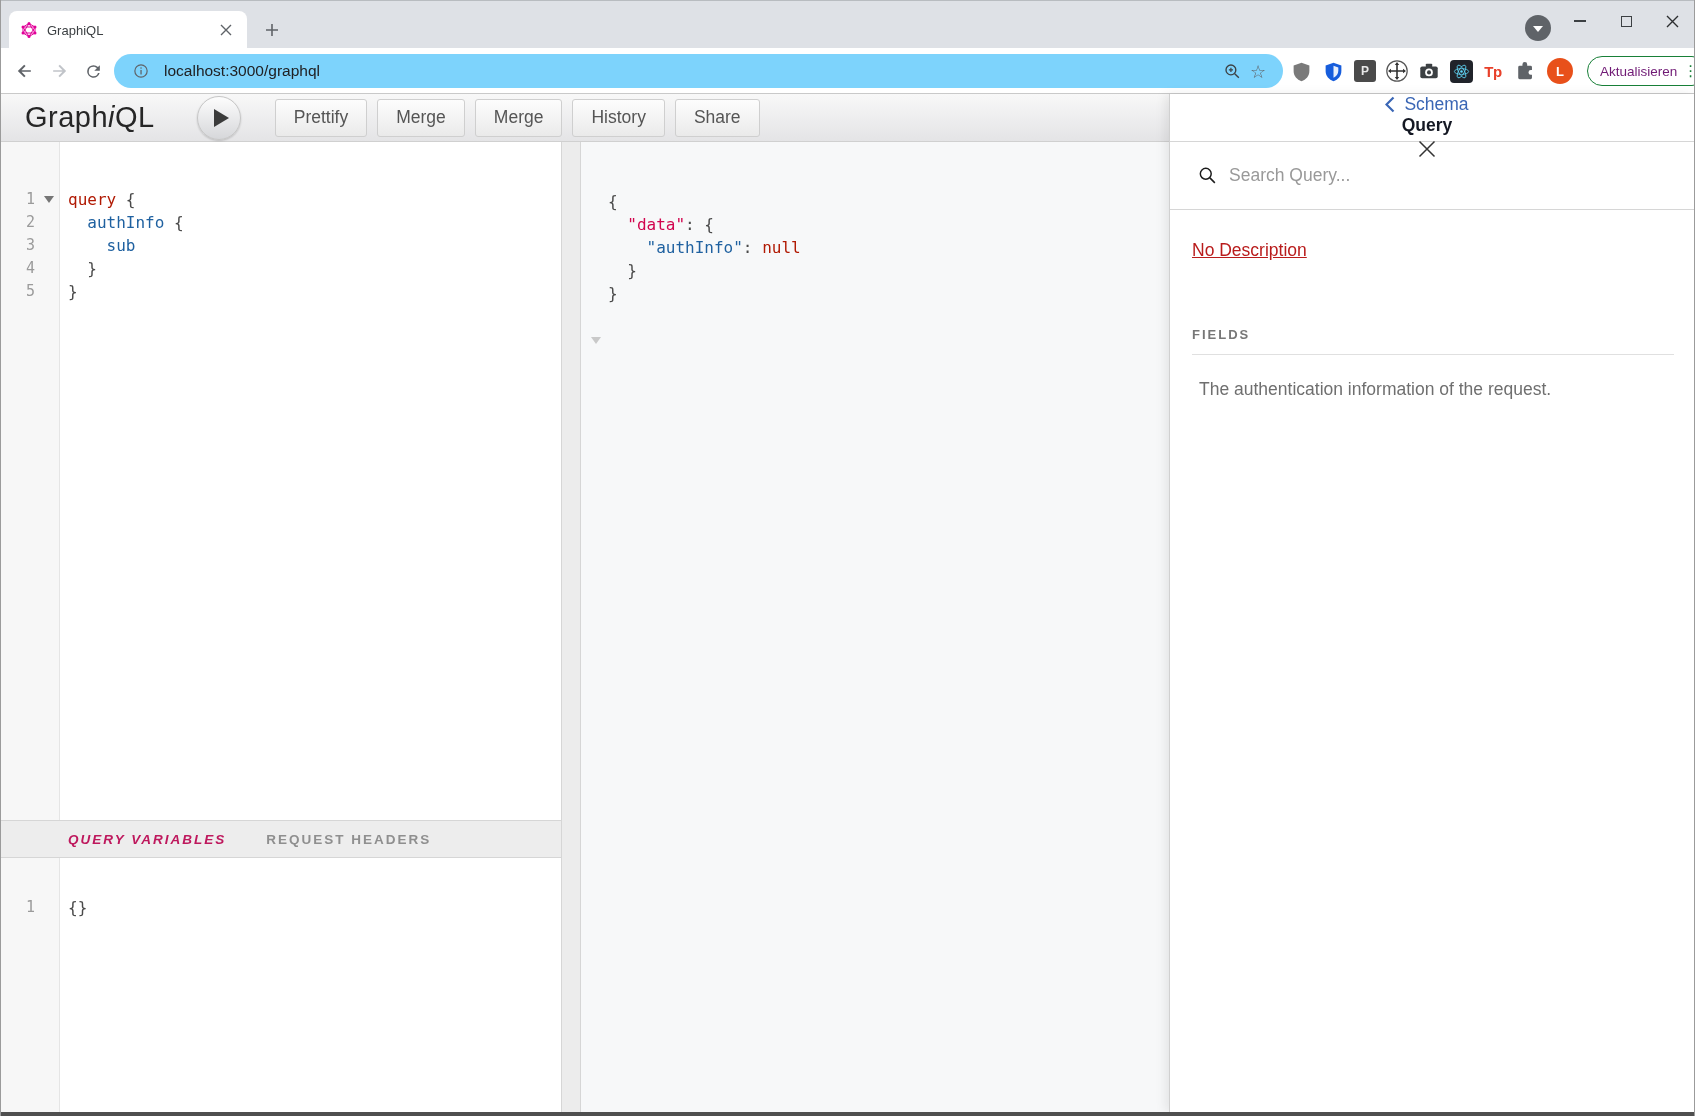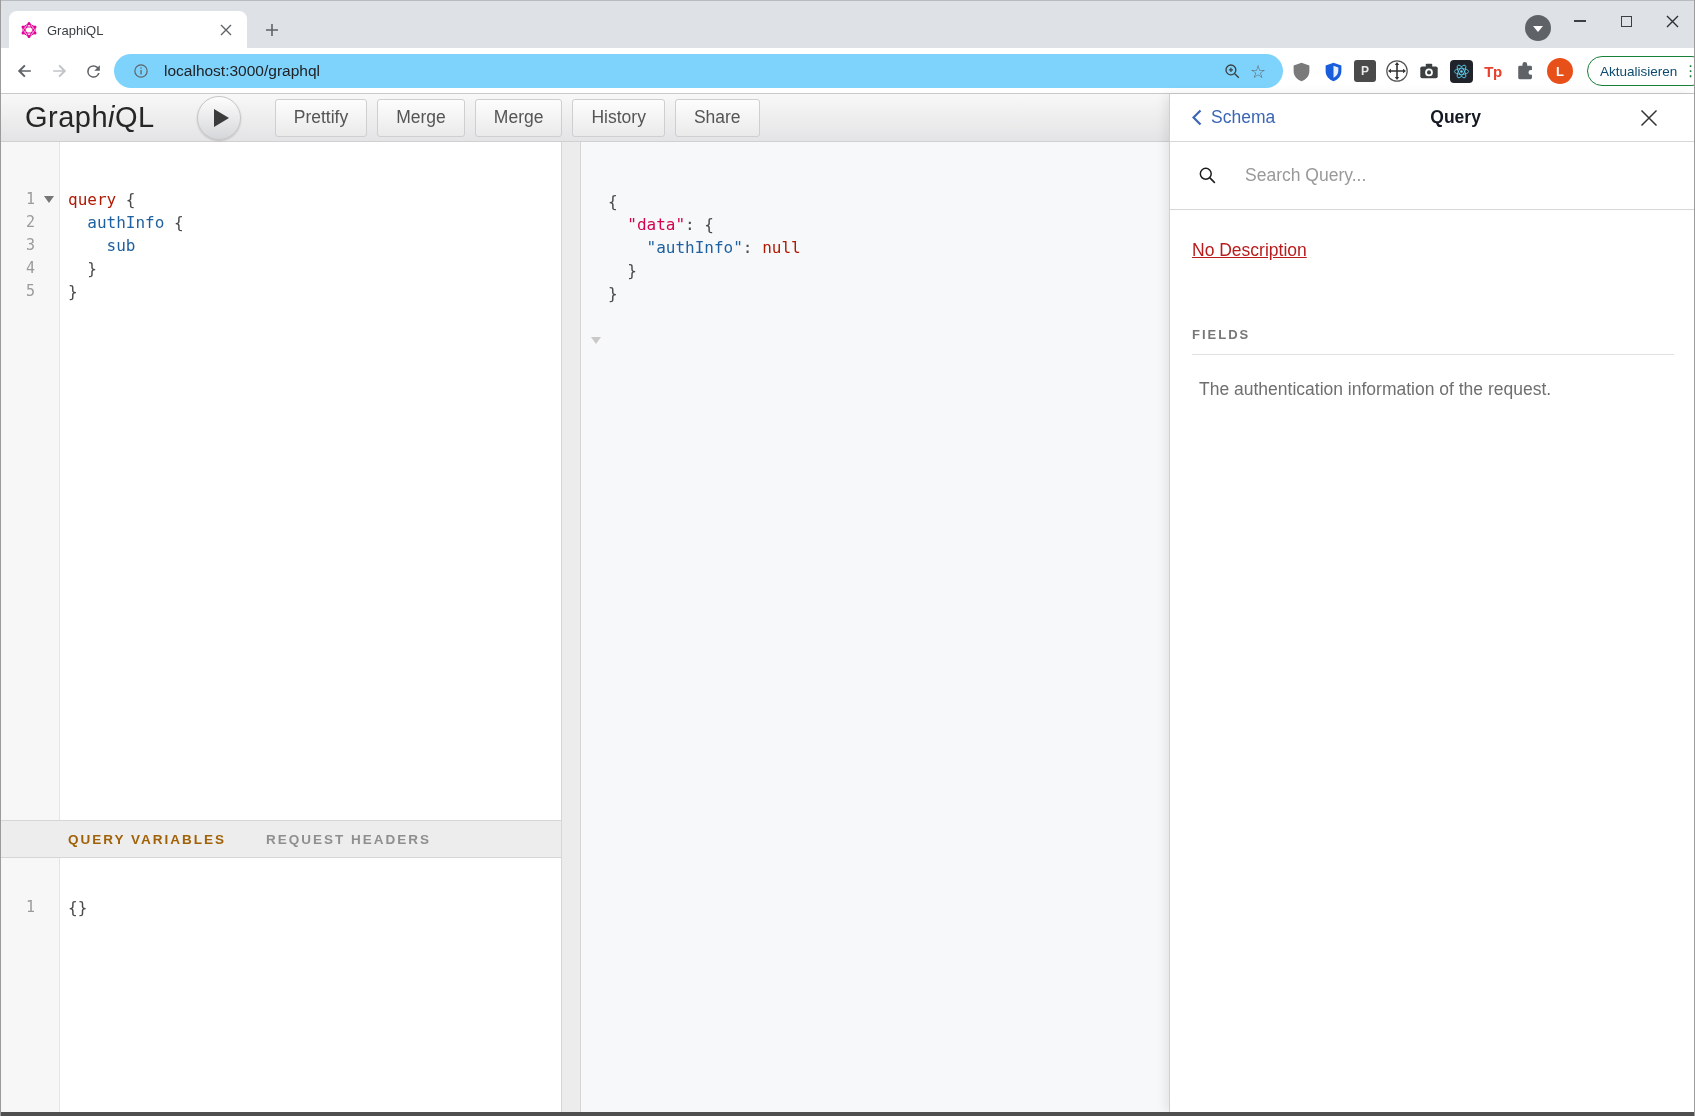--- a/index.html
+++ b/index.html
@@ -29,21 +29,21 @@
   .url-text { font-size:15.5px; color:#202124; margin-left:10px; flex:1; }
   .omni-icon { width:26px; height:26px; display:flex; align-items:center; justify-content:center; }
   .star-glyph { font-family:"DejaVu Sans",sans-serif; font-size:18px; color:#5f6368; }
   .ext-row { position:absolute; left:1286px; top:8px; display:flex; align-items:center; gap:4px; }
   .ext { width:28px; height:28px; display:flex; align-items:center; justify-content:center; }
   .pbox { width:22px; height:22px; background:#4a4a4a; border-radius:3px; color:#e8e8e8; font-size:12px; font-weight:bold; display:flex; align-items:center; justify-content:center; }
   .reactbox { width:23px; height:23px; background:#20232a; border-radius:4px; display:flex; align-items:center; justify-content:center; }
   .tp-label { font-size:15px; font-weight:bold; color:#e8402a; letter-spacing:-0.5px; }
   .avatar { width:26px; height:26px; margin-left:4px; border-radius:50%; background:#e8501a; color:#fff; font-size:13px; font-weight:bold; display:flex; align-items:center; justify-content:center; }
   .update-pill { margin-left:10px; height:30px; border:1px solid #188038; border-radius:15px; display:flex; align-items:center; padding:0 8px 0 12px; background:#fff; }
-  .update-label { color:#0c4a6e; font-size:13.5px; }
+  .update-label { color:#701a75; font-size:13.5px; }
   .kebab { color:#188038; font-size:15px; margin-left:6px; font-family:"DejaVu Sans",sans-serif; }
   
   .workspace { position:absolute; left:0; top:94px; width:1168px; height:1018px; display:flex; flex-direction:column; }
   .gql-topbar { height:48px; background:linear-gradient(#f8f8f8,#e4e4e6); border-bottom:1px solid #d0d0d0; display:flex; align-items:center; flex:none; }
   .logo { font-size:29px; color:#262626; margin-left:24px; letter-spacing:0.5px; }
   .logo em { font-style:italic; }
   .play-btn { width:44px; height:44px; border-radius:50%; margin-left:42px; border:1px solid #c6c6c6; background:linear-gradient(#fdfdfd,#d6d7da); box-shadow:0 1px 2px rgba(0,0,0,0.18); display:flex; align-items:center; justify-content:center; }
   .play-tri { width:0; height:0; border-left:15px solid #3b3b3b; border-top:9.5px solid transparent; border-bottom:9.5px solid transparent; margin-left:5px; }
   .tb-buttons { display:flex; margin-left:34px; gap:10px; }
   .tb-btn { height:38px; padding:0 18px; font-size:17.5px; color:#555; background:linear-gradient(#fdfdfd,#eaeaea); border:1px solid #cfcfcf; border-radius:3px; display:flex; align-items:center; font-family:"Liberation Sans","DejaVu Sans",sans-serif; }
@@ -56,32 +56,32 @@
   .fold { position:absolute; right:5px; top:8px; width:0; height:0; border-left:5px solid transparent; border-right:5px solid transparent; border-top:7px solid #767676; }
   .code { flex:1; padding:46px 0 0 8px; font-family:"DejaVu Sans Mono","Liberation Mono",monospace; font-size:16px; line-height:23px; white-space:pre; }
   .cm-kw { color:#B11A04; } .cm-prop { color:#1F61A0; } .cm-def { color:#D2054E; } .cm-punct { color:#4a4a4a; }
   .divider { width:20px; flex:none; background:#ececec; border-left:1px solid #d6d6d6; border-right:1px solid #d6d6d6; }
   .result-col { flex:1; background:#f7f8f9; position:relative; min-width:0; }
   .result-fold { position:absolute; left:10px; top:195px; width:0; height:0; border-left:5px solid transparent; border-right:5px solid transparent; border-top:7px solid #c9c9c9; }
   .result-code { padding:48px 0 0 27px; font-family:"DejaVu Sans Mono","Liberation Mono",monospace; font-size:16px; line-height:23px; white-space:pre; }
   
   .var-tabs { height:38px; flex:none; background:#ededed; border-top:1px solid #d6d6d6; border-bottom:1px solid #d6d6d6; display:flex; align-items:center; padding-left:67px; gap:40px; }
   .var-tab { font-size:13.5px; font-weight:bold; letter-spacing:2px; }
-  .var-tab.active { color:#a16207; }
+  .var-tab.active { color:#be185d;font-style:italic; }
   .var-tab.inactive { color:#8f8f8f; }
   .var-editor { height:254px; flex:none; display:flex; background:#fff; }
   .var-editor .gutter { padding-top:38px; }
   .var-editor .code { padding-top:38px; color:#4a4a4a; }
   
   .doc-panel { position:absolute; left:1168px; top:94px; width:527px; height:1018px; background:#fff; border-left:1px solid #d0d0d0; box-shadow:-4px 0 10px rgba(0,0,0,0.08); }
-  .doc-header { height:48px; border-bottom:1px solid #d6d6d6; display:flex; align-items:center; padding:0 34px 0 22px; }
+  .doc-header { height:48px; border-bottom:1px solid #d6d6d6; display:flex; align-items:center; padding:0 34px 0 22px;flex-direction:column; }
   .doc-back { display:flex; align-items:center; gap:9px; color:#3a66b5; font-size:17.5px; flex:none; }
   .doc-title { flex:1; text-align:center; font-size:17.5px; font-weight:bold; color:#141823; }
   .doc-close { flex:none; width:26px; height:26px; display:flex; align-items:center; justify-content:center; }
-  .doc-search { height:68px; border-bottom:1px solid #d6d6d6; display:flex; align-items:center; padding-left:28px;gap:16px; }
+  .doc-search { height:68px; border-bottom:1px solid #d6d6d6; display:flex; align-items:center; padding-left:28px; }
   .doc-search input { border:none; outline:none; font-size:17.5px; color:#333; margin-left:12px; width:330px; font-family:"Liberation Sans","DejaVu Sans",sans-serif; background:transparent; }
   .doc-search input::placeholder { color:#999; }
   .doc-content { padding:30px 22px 0 22px; }
   .no-desc { font-size:17.5px; color:#b91c1c;text-decoration:underline; }
   .fields-hdr { margin-top:66px; font-size:13px; font-weight:bold; letter-spacing:2px; color:#777; }
   .fields-rule { margin-top:12px; border:none; border-top:1px solid #e0e0e0; }
   .field-row { margin-top:26px; font-size:17.5px; }
   .field-name { color:#2e5894; }
   .field-colon { color:#33363b; }
   .type-name { color:#CA9800; }

